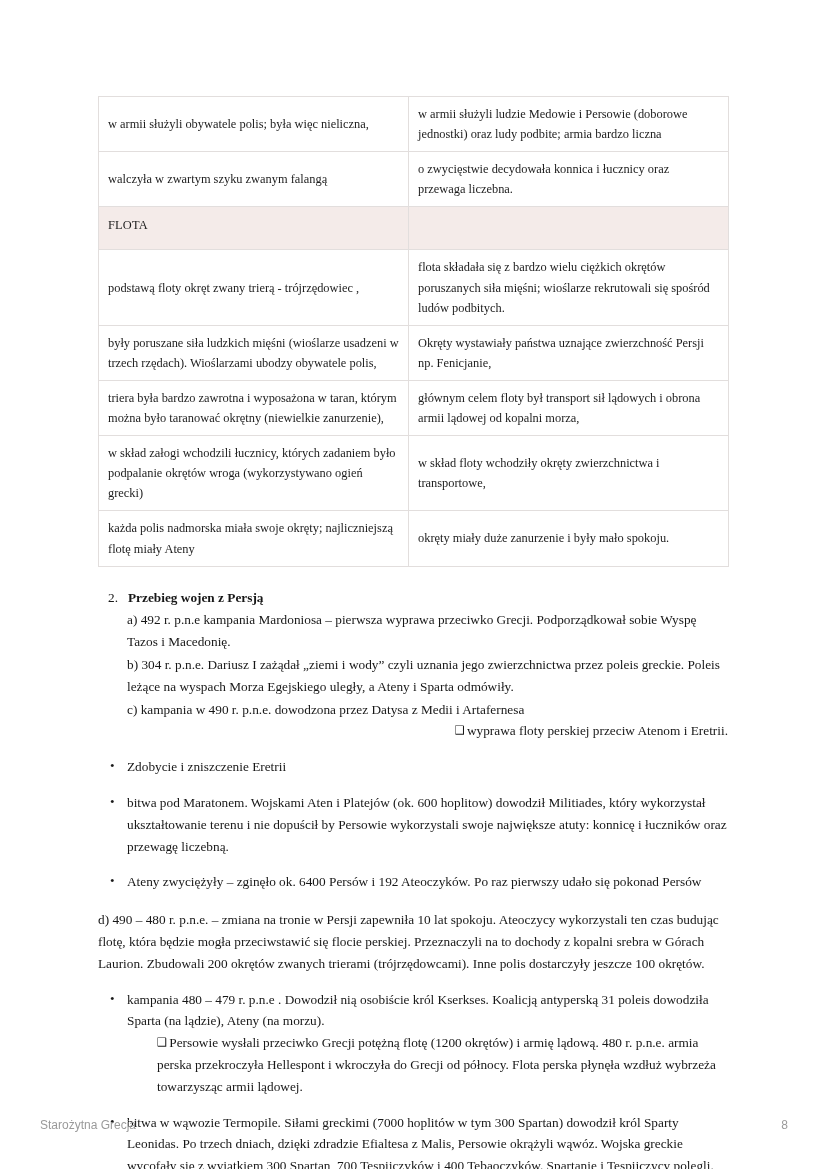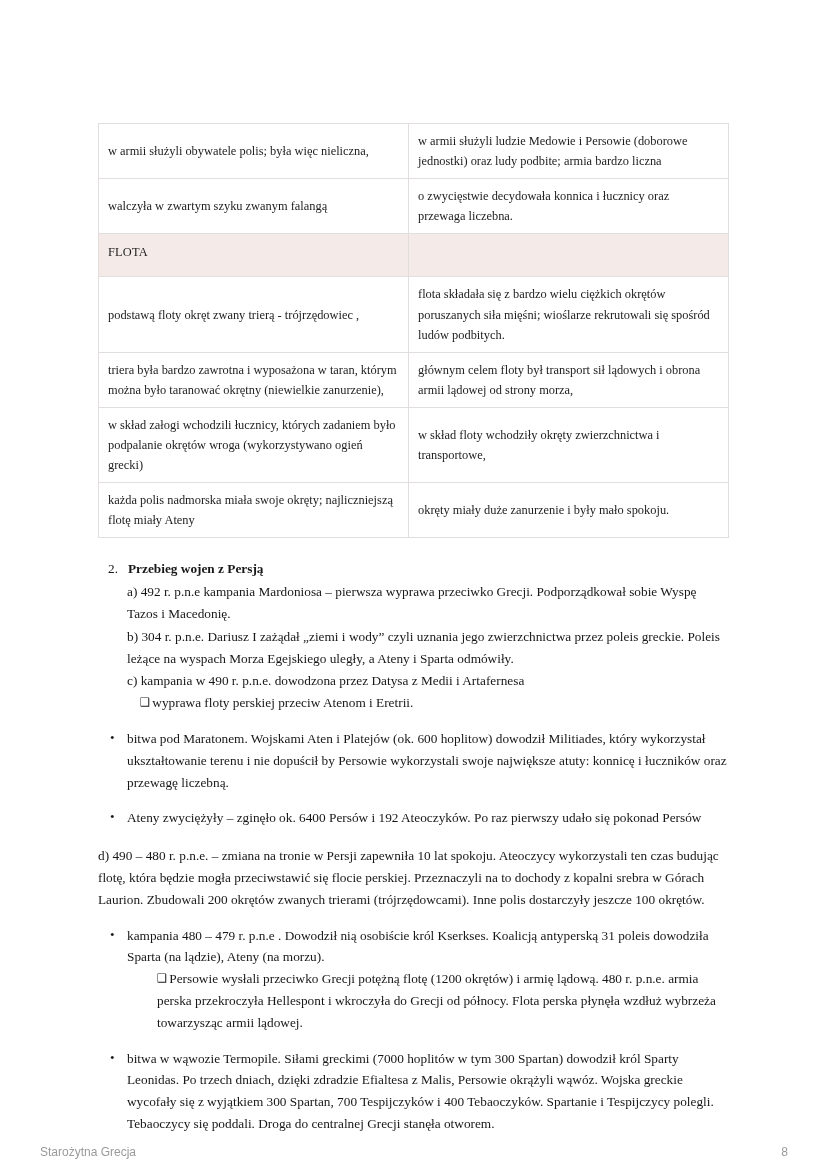--- a/index.html
+++ b/index.html
@@ -15,21 +15,20 @@
     color: #1a1a1a;
     overflow: hidden;
   }
 
   .page {
     position: absolute;
     left: 0; top: 0;
     width: 828px;
     height: 828px;
     background: #ffffff;
-    margin-top: 27px;
   }
 
   
   .content {
     position: absolute;
     left: 98px;
     top: 96px;
     width: 630px;
   }
 
@@ -78,20 +77,21 @@
   .numbered .ttl {
     font-weight: bold;
   }
 
   .lettered {
     margin-left: 29px;
     margin-top: 1px;
   }
   .sub-arrow {
     margin-left: 42px;
+    text-align: right;
   }
   .tofu {
     font-family: "DejaVu Sans", sans-serif;
     font-size: 11.5px;
     display: inline-block;
     transform: translateY(-1px);
     margin-right: 2px;
   }
 
   ul.bullets {
@@ -159,22 +159,26 @@
         </tr>
         <tr class="flota">
           <td class="lbl">FLOTA</td>
           <td></td>
         </tr>
         <tr>
           <td>podstawą floty okręt zwany trierą - trójrzędowiec ,</td>
           <td>flota składała się z bardzo wielu ciężkich okrętów poruszanych siła mięśni; wioślarze rekrutowali się spośród ludów podbitych.</td>
         </tr>
         <tr>
+          <td>były poruszane siła ludzkich mięśni (wioślarze usadzeni w trzech rzędach). Wioślarzami ubodzy obywatele polis,</td>
+          <td>Okręty wystawiały państwa uznające zwierzchność Persji np. Fenicjanie,</td>
+        </tr>
+        <tr>
           <td>triera była bardzo zawrotna i wyposażona w taran, którym można było taranować okrętny (niewielkie zanurzenie),</td>
-          <td>głównym celem floty był transport sił lądowych i obrona armii lądowej od strony morza,</td>
+          <td>głównym celem floty był transport sił lądowych i obrona armii lądowej od kopalni morza,</td>
         </tr>
         <tr>
           <td>w skład załogi wchodzili łucznicy, których zadaniem było podpalanie okrętów wroga (wykorzystywano ogień grecki)</td>
           <td>w skład floty wchodziły okręty zwierzchnictwa i transportowe,</td>
         </tr>
         <tr>
           <td>każda polis nadmorska miała swoje okręty; najliczniejszą flotę miały Ateny</td>
           <td>okręty miały duże zanurzenie i były mało spokoju.</td>
         </tr>
       </tbody>
@@ -189,20 +193,21 @@
 
       <div class="lettered">a) 492 r. p.n.e kampania Mardoniosa – pierwsza wyprawa przeciwko Grecji. Podporządkował sobie Wyspę Tazos i Macedonię.</div>
       <div class="lettered">b) 304 r. p.n.e. Dariusz I zażądał „ziemi i wody” czyli uznania jego zwierzchnictwa przez poleis greckie. Poleis leżące na wyspach Morza Egejskiego uległy, a Ateny i Sparta odmówiły.</div>
       <div class="lettered">c) kampania w 490 r. p.n.e. dowodzona przez Datysa z Medii i Artafernesa</div>
 
       <div class="sub-arrow">
         <span class="tofu">❑</span><span>wyprawa floty perskiej przeciw Atenom i Eretrii.</span>
       </div>
 
       <ul class="bullets">
+        <li>Zdobycie i zniszczenie Eretrii</li>
         <li>bitwa pod Maratonem. Wojskami Aten i Platejów (ok. 600 hoplitow) dowodził Militiades, który wykorzystał ukształtowanie terenu i nie dopuścił by Persowie wykorzystali swoje największe atuty: konnicę i łuczników oraz przewagę liczebną.</li>
         <li>Ateny zwyciężyły – zginęło ok. 6400 Persów i 192 Ateoczyków. Po raz pierwszy udało się pokonad Persów</li>
       </ul>
 
       <div class="plain-para">d) 490 – 480 r. p.n.e. – zmiana na tronie w Persji zapewniła 10 lat spokoju. Ateoczycy wykorzystali ten czas budując flotę, która będzie mogła przeciwstawić się flocie perskiej. Przeznaczyli na to dochody z kopalni srebra w Górach Laurion. Zbudowali 200 okrętów zwanych trierami (trójrzędowcami). Inne polis dostarczyły jeszcze 100 okrętów.</div>
 
       <ul class="bullets">
         <li>
           <span>kampania 480 – 479 r. p.n.e . Dowodził nią osobiście król Kserkses. Koalicją antyperską 31 poleis dowodziła Sparta (na lądzie), Ateny (na morzu).</span>
           <div class="indent-note">

